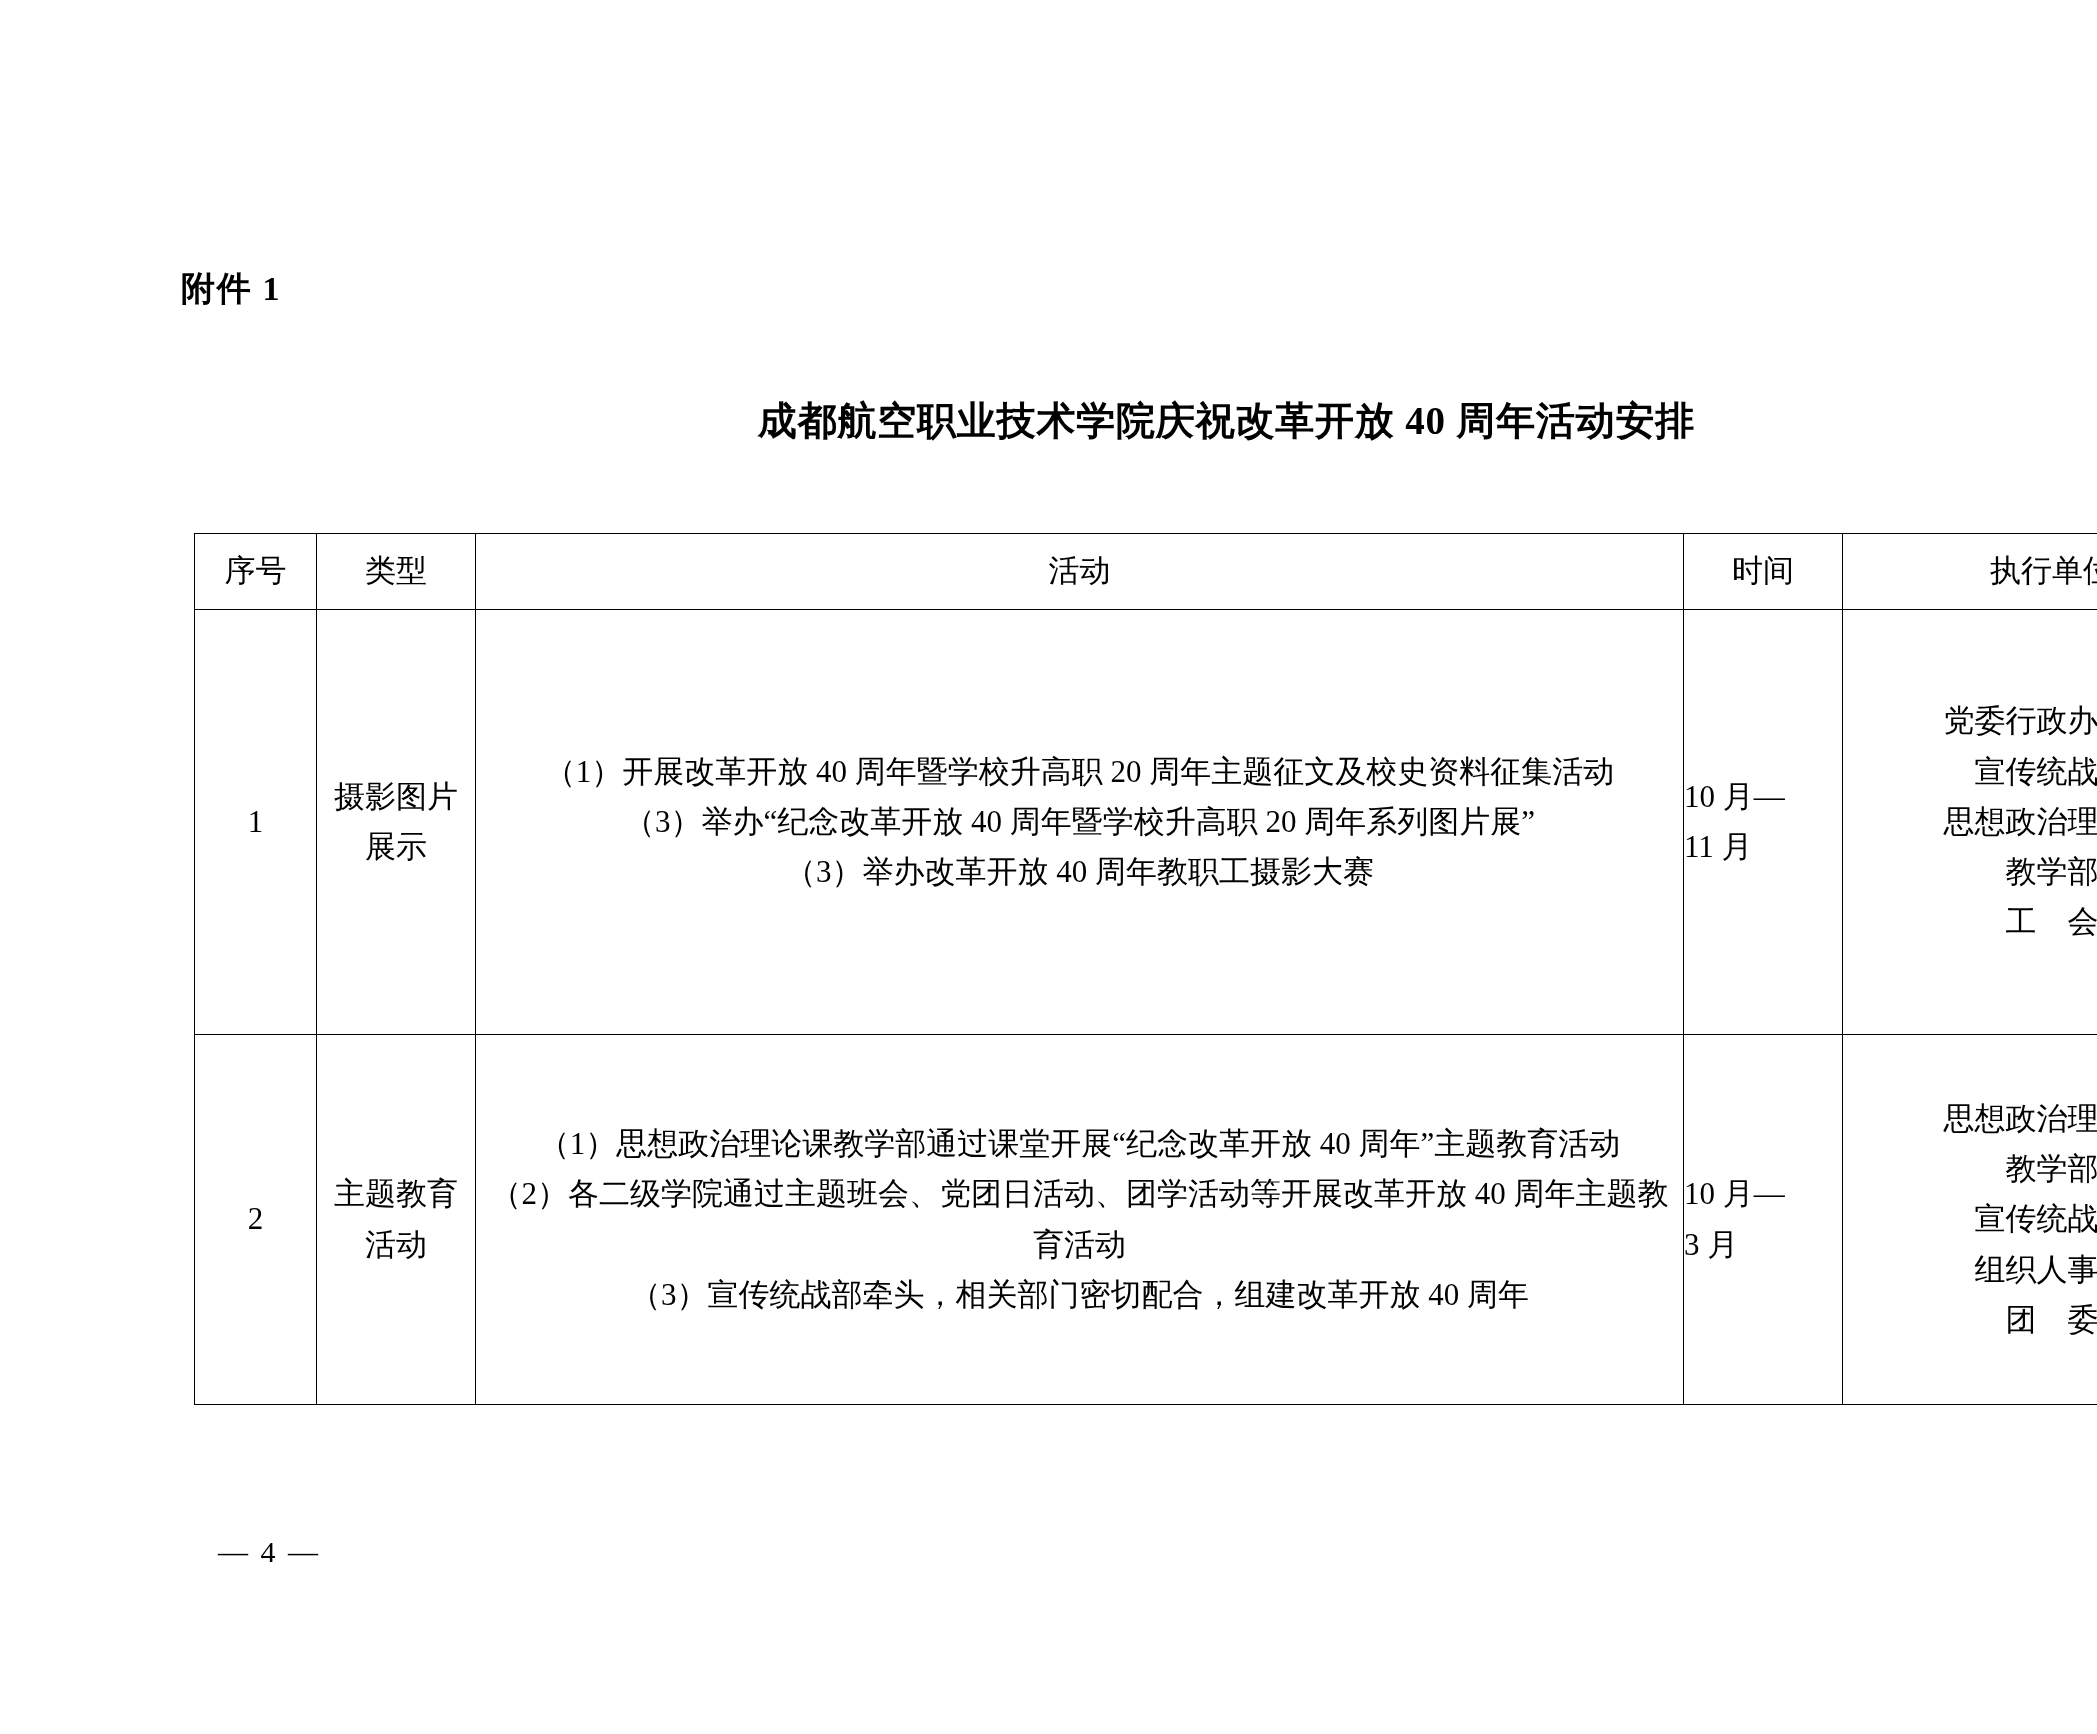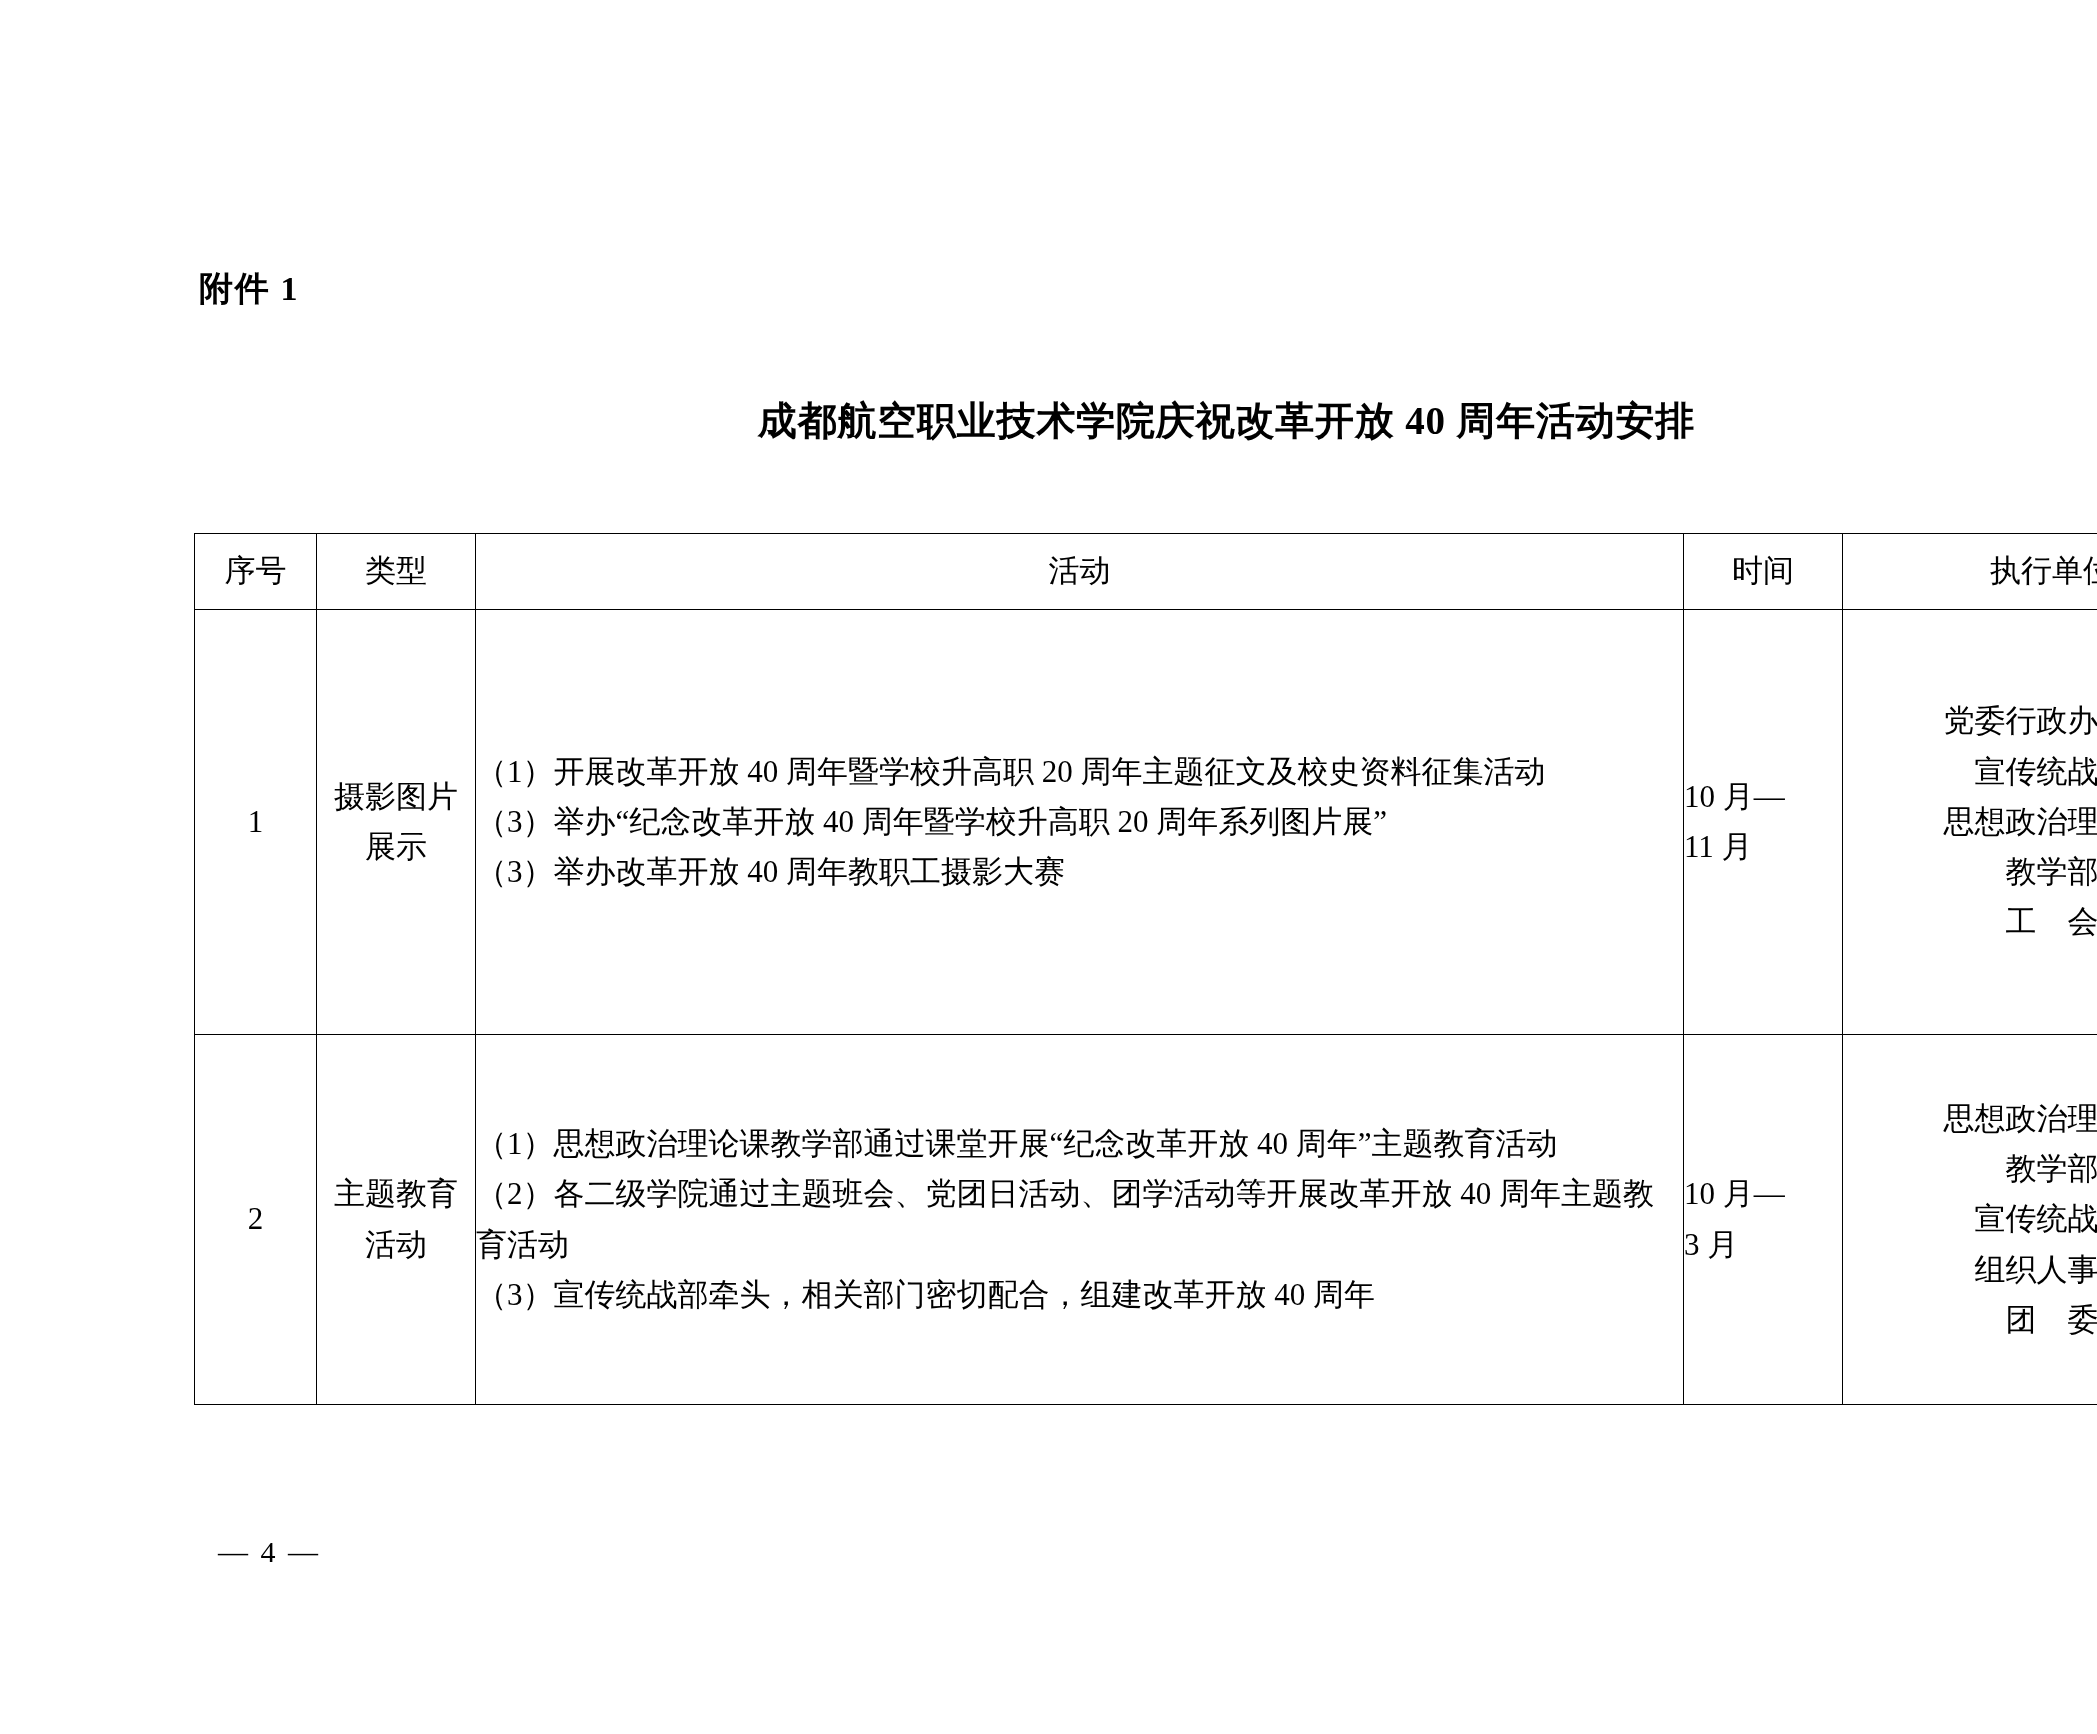--- a/index.html
+++ b/index.html
@@ -16,21 +16,21 @@
   }
   .page {
     position: relative;
     width: 2453px;
     height: 1734px;
     box-sizing: border-box;
     padding: 0;
   }
   .attachment-label {
     position: absolute;
-    left: 199px;
+    left: 181px;
     top: 266px;
     font-size: 34px;
     font-weight: bold;
     letter-spacing: 1.7px;
   }
   .doc-title {
     position: absolute;
     left: 0;
     top: 394px;
     width: 2453px;
@@ -77,20 +77,21 @@
     margin-left: 12px;
   }
   td.cell-act {
     text-align: left;
     padding: 14.3px 15px 17px 15px;
     font-size: 28px;
     line-height: 1.72;
   }
   td.cell-act .line {
     white-space: normal;
+    text-align: center;
   }
   td.cell-time {
     text-align: left;
     font-size: 28px;
     line-height: 1.75;
   }
   td.cell-unit {
     text-align: center;
     font-size: 28.5px;
     line-height: 1.78;

